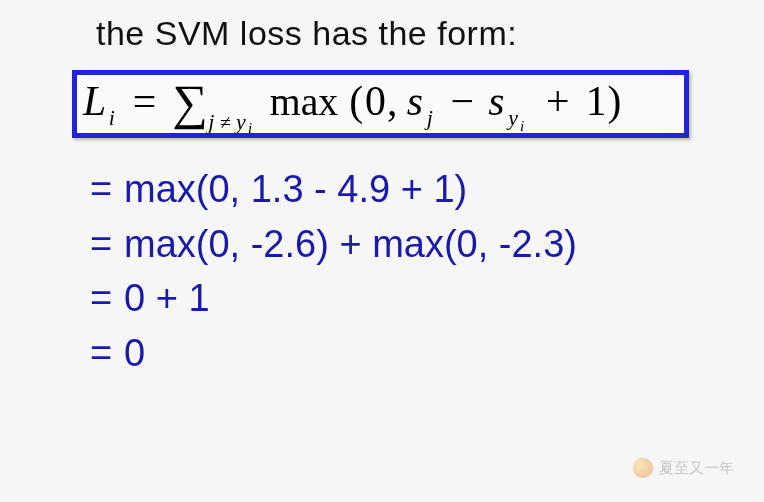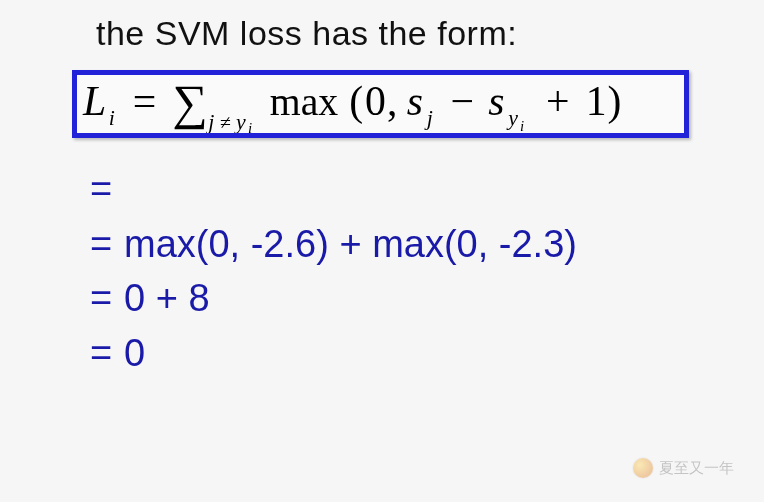--- a/index.html
+++ b/index.html
@@ -118,31 +118,32 @@
         <text x="468" y="40" font-size="42">+</text>
         <text x="508" y="40" font-size="42">1</text>
         <text x="530" y="40" font-size="42">)</text>
       </g>
     </svg>
   </div>
 
   <div class="calc">
     <div class="row">
       <span class="eq">=</span>
+      <span>max(0, 1.3 - 4.9 + 1)</span>
     </div>
     <div class="row">
       <span class="indent"></span>
     </div>
     <div class="row">
       <span class="eq">=</span>
       <span>max(0, -2.6) + max(0, -2.3)</span>
     </div>
     <div class="row">
       <span class="eq">=</span>
-      <span>0 + 8</span>
+      <span>0 + 1</span>
     </div>
     <div class="row">
       <span class="eq">=</span>
       <span>0</span>
     </div>
   </div>
 
   <div class="watermark">
     <span class="wm-icon"></span>
     <span>夏至又一年</span>

